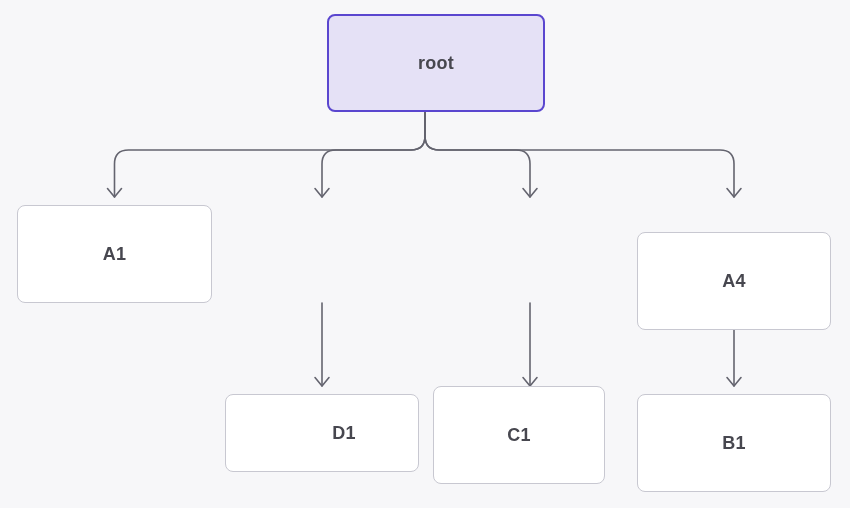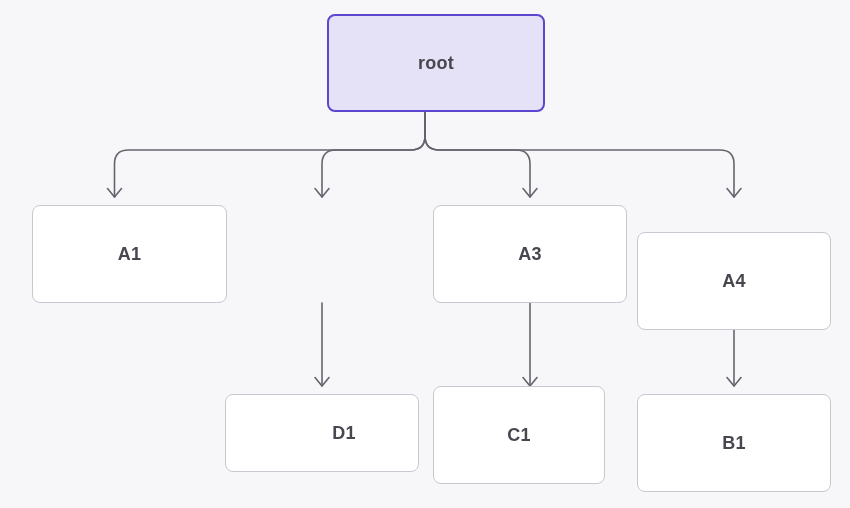--- a/index.html
+++ b/index.html
@@ -41,21 +41,21 @@
     color: var(--text);
     font-size: 18px;
     font-weight: bold;
     letter-spacing: 0.2px;
   }
   .node.root-node {
     background: var(--root-fill);
     border: 2px solid var(--root-border);
   }
   #n-root { left: 316px; top: 14px;  width: 218px; height: 98px; margin-left: 11px; }
-  #n-A1   { left: 17px;  top: 205px; width: 195px; height: 98px; margin-left: 15px; }
+  #n-A1   { left: 17px;  top: 205px; width: 195px; height: 98px; }
   #n-A2   { left: 225px; top: 205px; width: 194px; height: 98px; }
   #n-A3   { left: 433px; top: 205px; width: 194px; height: 98px; }
   #n-A4   { left: 637px; top: 205px; width: 194px; height: 98px; margin-top: 27px; }
   #n-D1   { left: 225px; top: 394px; width: 194px; height: 78px; padding-left: 44px; }
   #n-C1   { left: 433px; top: 386px; width: 172px; height: 98px; }
   #n-B1   { left: 637px; top: 394px; width: 194px; height: 98px; }
 </style>
 </head>
 <body>
 
@@ -72,18 +72,17 @@
       <path d="M 322 303 L 322 386" fill="none" stroke="#64646f" stroke-width="1.6" stroke-linecap="round"></path>
       <path d="M 315 377.5 L 322 386 L 329 377.5" fill="none" stroke="#64646f" stroke-width="1.6" stroke-linecap="round" stroke-linejoin="round"></path>
       <path d="M 530 303 L 530 386" fill="none" stroke="#64646f" stroke-width="1.6" stroke-linecap="round"></path>
       <path d="M 523 377.5 L 530 386 L 537 377.5" fill="none" stroke="#64646f" stroke-width="1.6" stroke-linecap="round" stroke-linejoin="round"></path>
       <path d="M 734 303 L 734 386" fill="none" stroke="#64646f" stroke-width="1.6" stroke-linecap="round"></path>
       <path d="M 727 377.5 L 734 386 L 741 377.5" fill="none" stroke="#64646f" stroke-width="1.6" stroke-linecap="round" stroke-linejoin="round"></path>
     </svg>
 
   <div class="node root-node" id="n-root">root</div>
   <div class="node" id="n-A1">A1</div>
-  <div class="node" id="n-A3">A3</div>
   <div class="node" id="n-A4">A4</div>
   <div class="node" id="n-D1">D1</div>
   <div class="node" id="n-C1">C1</div>
   <div class="node" id="n-B1">B1</div>
 </div>
 
 </body></html>

